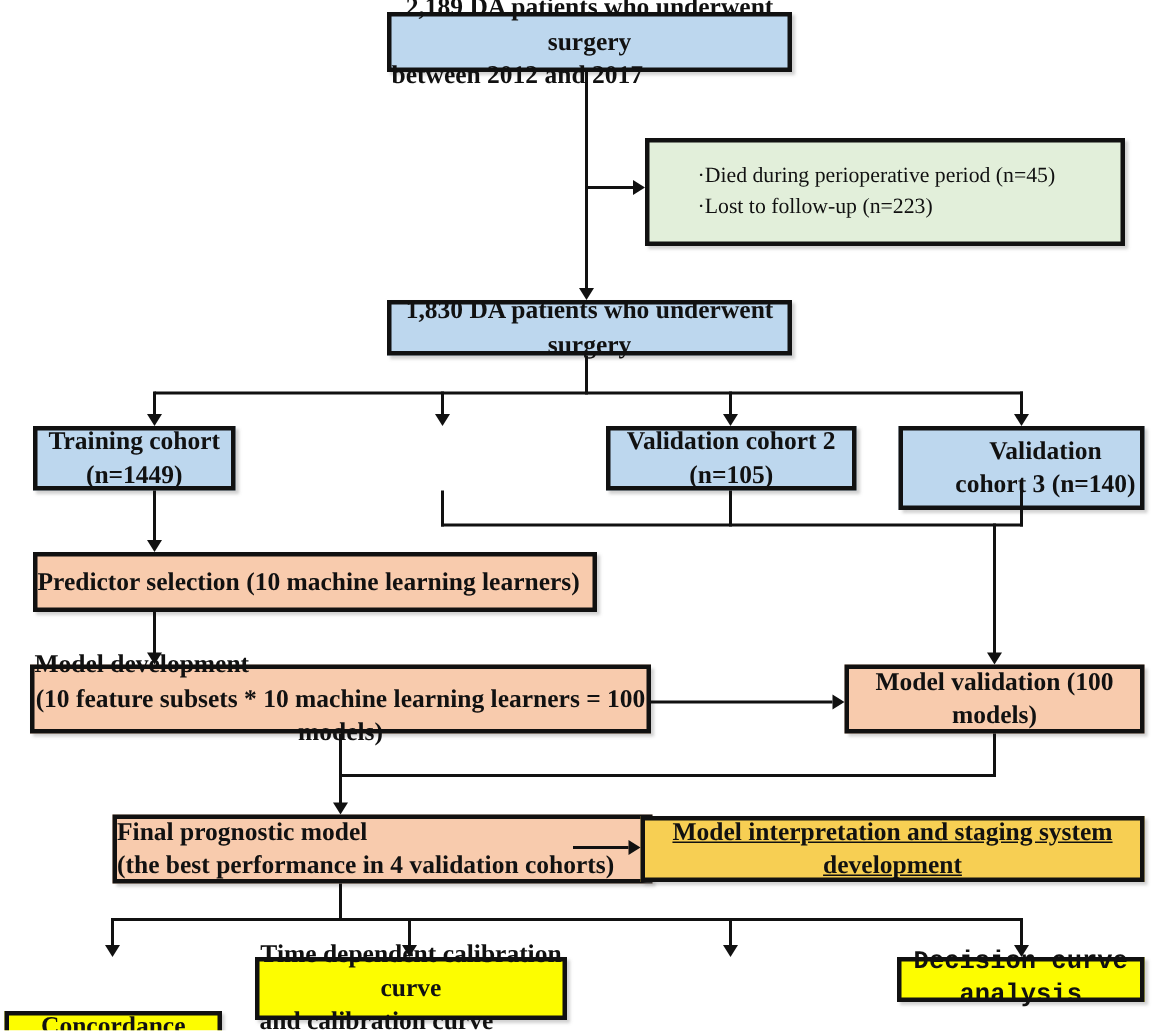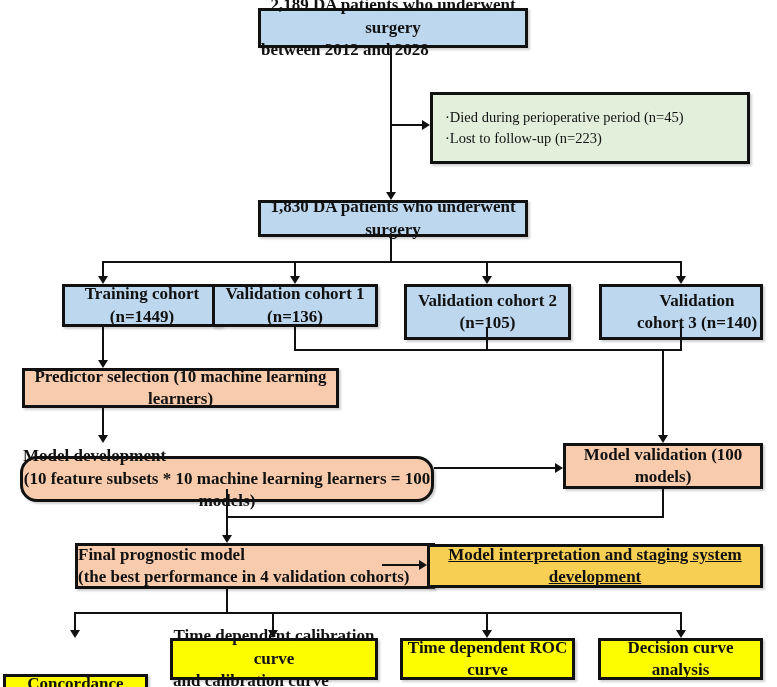--- a/index.html
+++ b/index.html
@@ -14,68 +14,65 @@
     text-align:center;font-weight:bold;font-size:17px;line-height:1.32;
     box-shadow:2px 2px 2px rgba(120,120,120,0.35);
   }
   .blue{background:#bdd7ee;}
   .green{background:#e2efda;}
   .orange{background:#f8cbad;}
   .gold{background:#f7cf53;text-decoration:underline;}
   .yellow{background:#fdfd00;}
   .node.excl{
     align-items:flex-start;text-align:left;font-weight:normal;font-size:14.5px;
-    padding-left:12px;line-height:1.45;
+    padding-left:32px;line-height:1.45;
   }
   .ln{position:absolute;background:#111111;}
   .arr-d{position:absolute;width:0;height:0;
     border-left:5px solid transparent;border-right:5px solid transparent;
     border-top:8px solid #111111;}
   .arr-r{position:absolute;width:0;height:0;
     border-top:5px solid transparent;border-bottom:5px solid transparent;
     border-left:8px solid #111111;}
   .l2{display:block;}
 </style>
 </head>
 <body>
 
 <div id="canvas">
 
   <div class="node blue" style="left:258px;top:8px;width:270px;height:40px;">
     <span class="l2">2,189 DA patients who underwent surgery</span>
-    <span class="l2">between 2012 and 2028</span>
+    <span class="l2">between 2012 and 2017</span>
   </div>
 
   <div class="node green excl" style="left:430px;top:92px;width:320px;height:72px;">
     <span class="l2">·Died during perioperative period (n=45)</span>
     <span class="l2">·Lost to follow-up (n=223)</span>
   </div>
 
   <div class="node blue" style="left:258px;top:200px;width:270px;height:37px;">
     <span>1,830 DA patients who underwent surgery</span>
   </div>
 
-  <div class="node blue" style="left:22px;top:284px;width:160px;height:43px;margin-left:40px;">
+  <div class="node blue" style="left:22px;top:284px;width:135px;height:43px;">
     <span>Training cohort (n=1449)</span>
   </div>
-  <div class="node blue" style="left:212px;top:284px;width:166px;height:43px;">
-    <span>Validation cohort 1 (n=136)</span>
-  </div>
-  <div class="node blue" style="left:404px;top:284px;width:167px;height:56px;">
+  <div class="node blue" style="left:404px;top:284px;width:167px;height:43px;">
     <span>Validation cohort 2 (n=105)</span>
   </div>
   <div class="node blue" style="left:599px;top:284px;width:164px;height:56px;padding-left:32px;">
     <span>Validation cohort 3 (n=140)</span>
   </div>
 
-  <div class="node orange" style="left:22px;top:368px;width:317px;height:40px;">
+  <div class="node orange" style="left:22px;top:368px;width:376px;height:40px;">
     <span>Predictor selection (10 machine learning learners)</span>
   </div>
 
-  <div class="node orange" style="left:20px;top:456px;width:414px;height:46px;border-radius:17px;">
+  <div class="node orange" style="left:20px;top:443px;width:414px;height:46px;">
     <span class="l2">Model development</span>
     <span class="l2">(10 feature subsets * 10 machine learning learners = 100 models)</span>
   </div>
 
   <div class="node orange" style="left:563px;top:443px;width:200px;height:46px;">
     <span>Model validation (100 models)</span>
   </div>
 
   <div class="node orange" style="left:75px;top:543px;width:360px;height:46px;">
     <span class="l2">Final prognostic model</span>
@@ -86,24 +83,21 @@
     <span>Model interpretation and staging system development</span>
   </div>
 
   <div class="node yellow" style="left:3px;top:638px;width:145px;height:42px;margin-top:36px;">
     <span>Concordance index</span>
   </div>
   <div class="node yellow" style="left:170px;top:638px;width:208px;height:42px;">
     <span class="l2">Time dependent calibration curve</span>
     <span class="l2">and calibration curve</span>
   </div>
-  <div class="node yellow" style="left:400px;top:638px;width:175px;height:42px;">
-    <span>Time dependent ROC curve</span>
-  </div>
-  <div class="node yellow" style="left:598px;top:638px;width:165px;height:42px;">
+  <div class="node yellow" style="left:598px;top:638px;width:165px;height:30px;font-family:Liberation Mono, monospace;">
     <span>Decision curve analysis</span>
   </div>
 
   <div class="ln" style="left:390px;top:48px;width:2px;height:146px;"></div>
   <div class="arr-d" style="left:386px;top:192px;"></div>
 
   <div class="ln" style="left:391px;top:124px;width:31px;height:2px;"></div>
   <div class="arr-r" style="left:422px;top:120px;"></div>
 
   <div class="ln" style="left:390px;top:237px;width:2px;height:26px;"></div>

